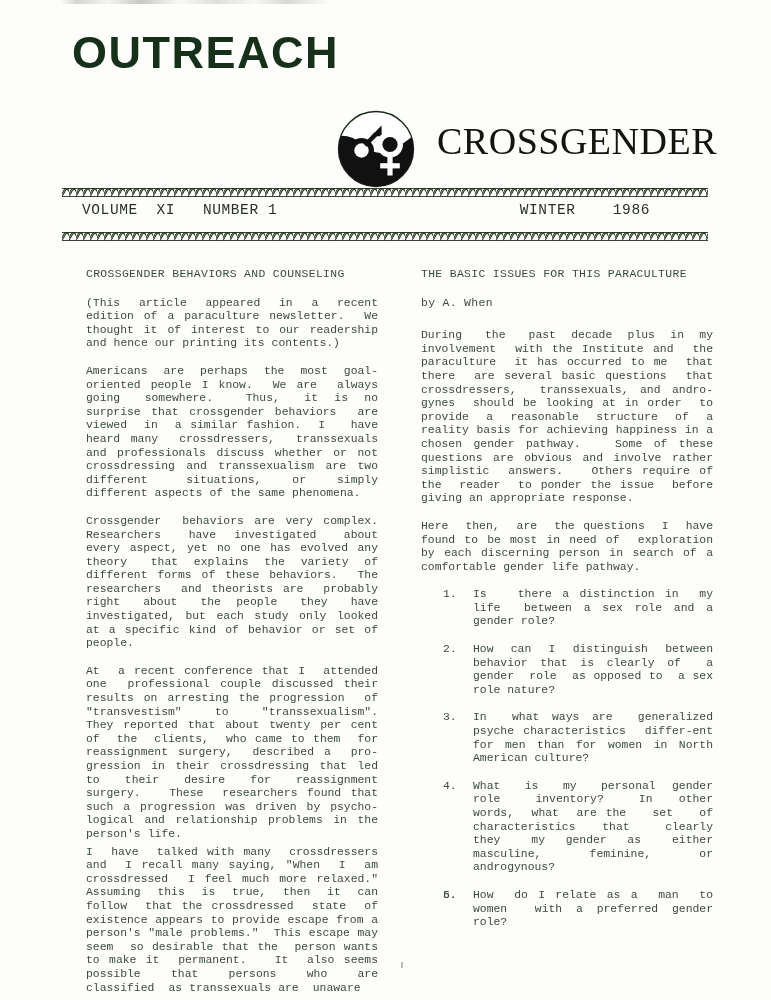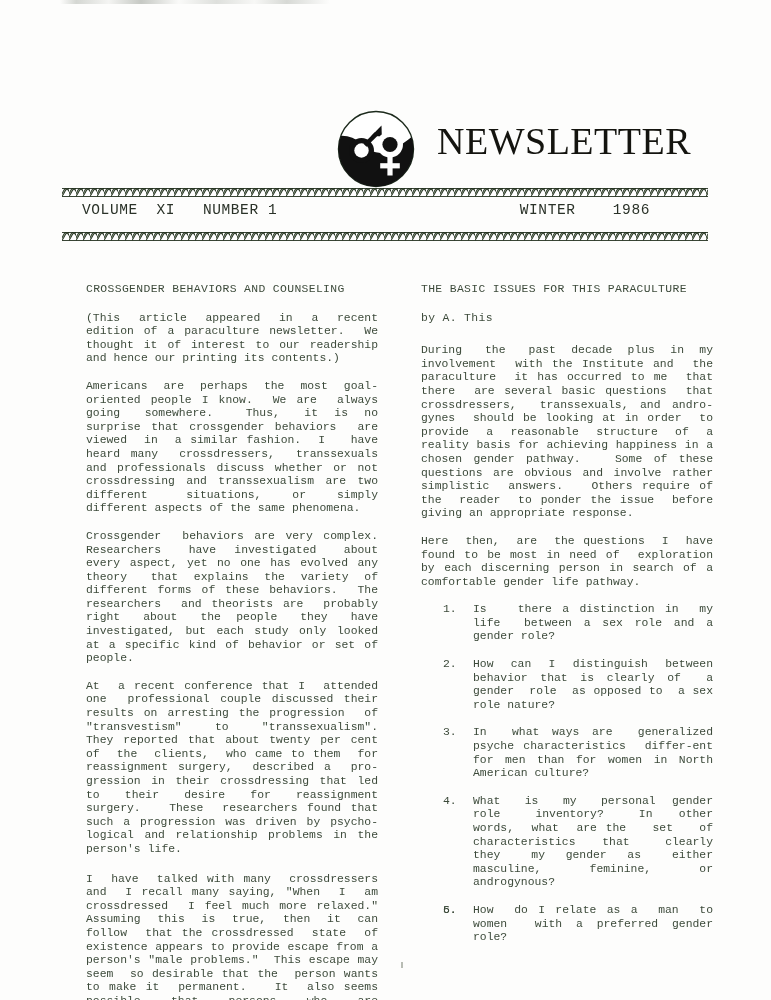--- a/index.html
+++ b/index.html
@@ -126,36 +126,35 @@
     line-height: 13.6px;
     color: #3c4a3a;
   }
   .col-left  { left: 86px; }
   .col-right { left: 421px; }
 
   .headline {
     letter-spacing: 0.35px;
     margin-bottom: 15px;
     white-space: pre-wrap;
-    margin-top: 15px;
   }
   .byline {
     letter-spacing: 0.35px;
     margin-bottom: 19px;
     white-space: pre-wrap;
   }
   .para {
     text-align: justify;
     text-align-last: left;
     margin-bottom: 14px;
     white-space: pre-wrap;
     word-spacing: 0.2px;
   }
   .para.tight { margin-bottom: 0; }
-  .para.nogap { margin-bottom: 16px; }
+  .para.nogap { margin-bottom: 4px; }
 
   .qlist {
     margin: 14px 0 0 0;
     padding: 0;
     list-style: none;
   }
   .qitem {
     position: relative;
     padding-left: 52px;
     margin-bottom: 14px;
@@ -184,20 +183,21 @@
 </style>
 </head>
 <body>
 
 <div class="page">
 
   <div class="scan-artifact"></div>
 
   <div class="masthead">
 
+    <div class="masthead-title">OUTREACH</div>
 
     <div class="logo">
       <svg width="80" height="78" viewBox="0 0 80 78" xmlns="http://www.w3.org/2000/svg">
         <defs>
           <clipPath id="circClip">
             <circle cx="40" cy="39" r="37.5"></circle>
           </clipPath>
         </defs>
 
         <circle cx="40" cy="39" r="37.5" fill="#ffffff" stroke="#1c2a1c" stroke-width="1.4"></circle>
@@ -215,21 +215,21 @@
 
         <g>
           <circle cx="54" cy="34.5" r="13" fill="#ffffff"></circle>
           <circle cx="54" cy="34.5" r="7.6" fill="#111111"></circle>
           <rect x="51.4" y="46.5" width="5.2" height="19" fill="#ffffff"></rect>
           <rect x="44.2" y="53.2" width="19.6" height="5.2" fill="#ffffff"></rect>
         </g>
       </svg>
     </div>
 
-    <div class="masthead-sub">NEWSLETTER</div>
+    <div class="masthead-sub">CROSSGENDER</div>
   </div>
 
   <div class="rope-band rope-top">
     <svg width="646" height="9" viewBox="0 0 646 9" xmlns="http://www.w3.org/2000/svg">
       <defs>
         <pattern id="ropePatA" x="0" y="0" width="7" height="9" patternUnits="userSpaceOnUse">
           <rect width="7" height="9" fill="#ffffff"></rect>
           <path d="M -2 8.5 C 1.2 8.5 1.8 0.5 5 0.5 C 8.2 0.5 8.8 8.5 12 8.5" fill="none" stroke="#23301f" stroke-width="2.5"></path>
           <path d="M -2 8.5 C 1.2 8.5 1.8 0.5 5 0.5 C 8.2 0.5 8.8 8.5 12 8.5" fill="none" stroke="#9aa894" stroke-width="0.8"></path>
         </pattern>
@@ -261,21 +261,21 @@
       <div class="para">(This  article  appeared  in  a  recent edition of a paraculture newsletter.  We thought it of interest to our readership and hence our printing its contents.)</div>
       <div class="para">Americans  are  perhaps  the  most  goal-oriented people I know.  We are  always going   somewhere.    Thus,   it  is  no surprise that crossgender behaviors  are viewed  in  a similar fashion.  I   have heard many  crossdressers,  transsexuals and professionals discuss whether or not crossdressing and transsexualism are two different     situations,    or    simply different aspects of the same phenomena.</div>
       <div class="para">Crossgender  behaviors are very complex. Researchers   have  investigated   about every aspect, yet no one has evolved any theory   that  explains  the  variety  of different forms of these behaviors.  The researchers  and theorists are  probably right   about   the  people   they   have investigated, but each study only looked at a specific kind of behavior or set of people.</div>
       <div class="para nogap">At  a recent conference that I  attended one  professional couple discussed their results on arresting the progression  of "transvestism"    to    "transsexualism". They reported that about twenty per cent of  the  clients,  who came to them  for reassignment surgery,  described a  pro-gression in their crossdressing that led to   their   desire   for   reassignment surgery.   These  researchers found that such a progression was driven by psycho-logical and relationship problems in the person's life.</div>
       <div class="para tight">I  have  talked with many  crossdressers and  I recall many saying, "When  I  am crossdressed  I feel much more relaxed." Assuming  this  is  true,  then  it  can follow  that the crossdressed  state  of existence appears to provide escape from a person's "male problems."  This escape may  seem  so desirable that the  person wants  to make it  permanent.   It  also seems  possible  that  persons  who  are classified  as transsexuals are  unaware</div>
 
     </div>
 
     <div class="col col-right">
       <div class="headline">THE BASIC ISSUES FOR THIS PARACULTURE</div>
-      <div class="byline">by A. This</div>
+      <div class="byline">by A. When</div>
 
       <div class="para">During   the   past  decade  plus  in  my involvement  with the Institute and  the paraculture  it has occurred to me  that there  are several basic questions  that crossdressers,  transsexuals, and andro-gynes  should be looking at in order  to provide  a  reasonable  structure  of  a reality basis for achieving happiness in a chosen gender pathway.   Some of these questions are obvious and involve rather simplistic  answers.   Others require of the  reader  to ponder the issue  before giving an appropriate response.</div>
       <div class="para tight">Here  then,  are  the questions  I  have found to be most in need of  exploration by each discerning person in search of a comfortable gender life pathway.</div>
 
       <ul class="qlist">
         <li class="qitem">
           <span class="qnum">1.</span>
           <span class="qtext">Is   there a distinction in  my life  between a sex role and a gender role?</span>
         </li>
         <li class="qitem">

